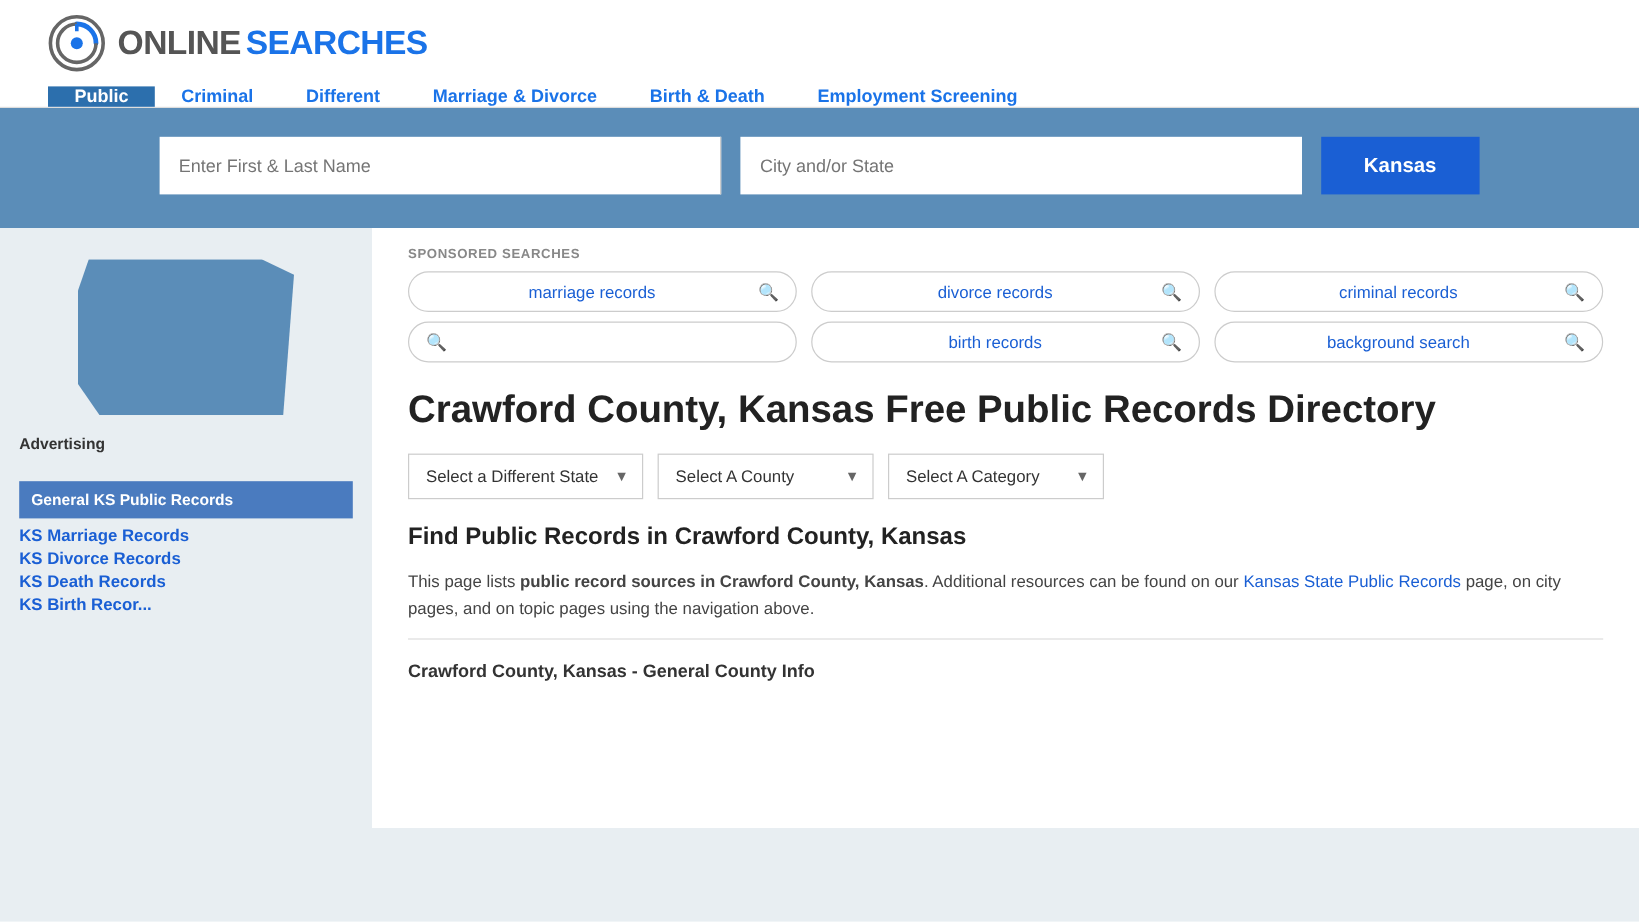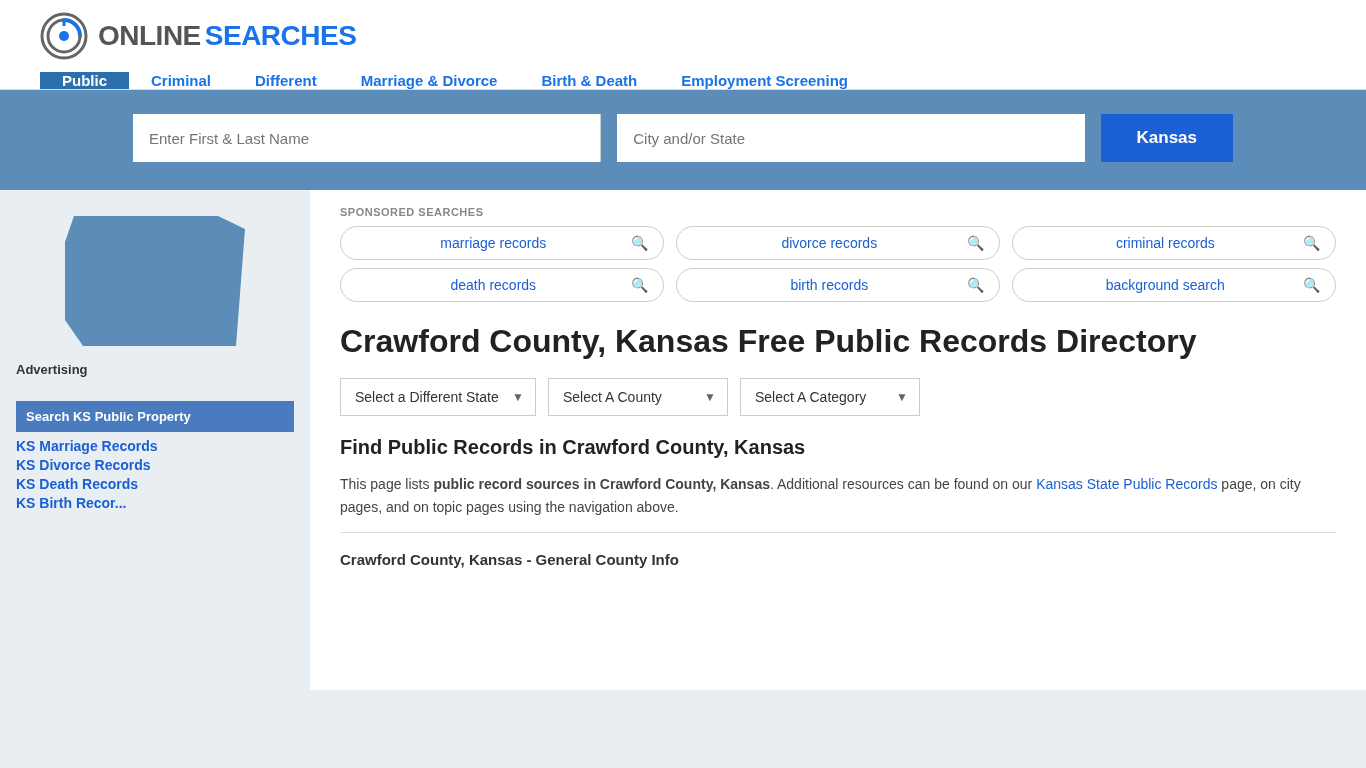--- a/index.html
+++ b/index.html
@@ -306,21 +306,21 @@
     <input class="search-input" type="text" placeholder="City and/or State" style="">
     <button class="search-btn">Kansas</button>
   </div>
 </div>
 
 <div class="main-container">
 
   <div class="sidebar">
     <div class="state-map"></div>
     <div class="advertising-label">Advertising</div>
-    <div class="sidebar-ad-box">Search KS Public Property</div>
+    <div class="sidebar-ad-box">General KS Public Records</div>
     <div class="sidebar-links">
       <a class="sidebar-link">KS Marriage Records</a>
       <a class="sidebar-link">KS Divorce Records</a>
       <a class="sidebar-link">KS Death Records</a>
       <a class="sidebar-link">KS Birth Recor...</a>
     </div>
   </div>
 
   <div class="content-area">
 
@@ -333,21 +333,20 @@
       </div>
       <div class="sponsored-pill">
         <span class="sponsored-pill-text">divorce records</span>
         <span class="pill-search-icon">🔍</span>
       </div>
       <div class="sponsored-pill">
         <span class="sponsored-pill-text">criminal records</span>
         <span class="pill-search-icon">🔍</span>
       </div>
       <div class="sponsored-pill">
-        <span class="sponsored-pill-text">death records</span>
         <span class="pill-search-icon">🔍</span>
       </div>
       <div class="sponsored-pill">
         <span class="sponsored-pill-text">birth records</span>
         <span class="pill-search-icon">🔍</span>
       </div>
       <div class="sponsored-pill">
         <span class="sponsored-pill-text">background search</span>
         <span class="pill-search-icon">🔍</span>
       </div>

